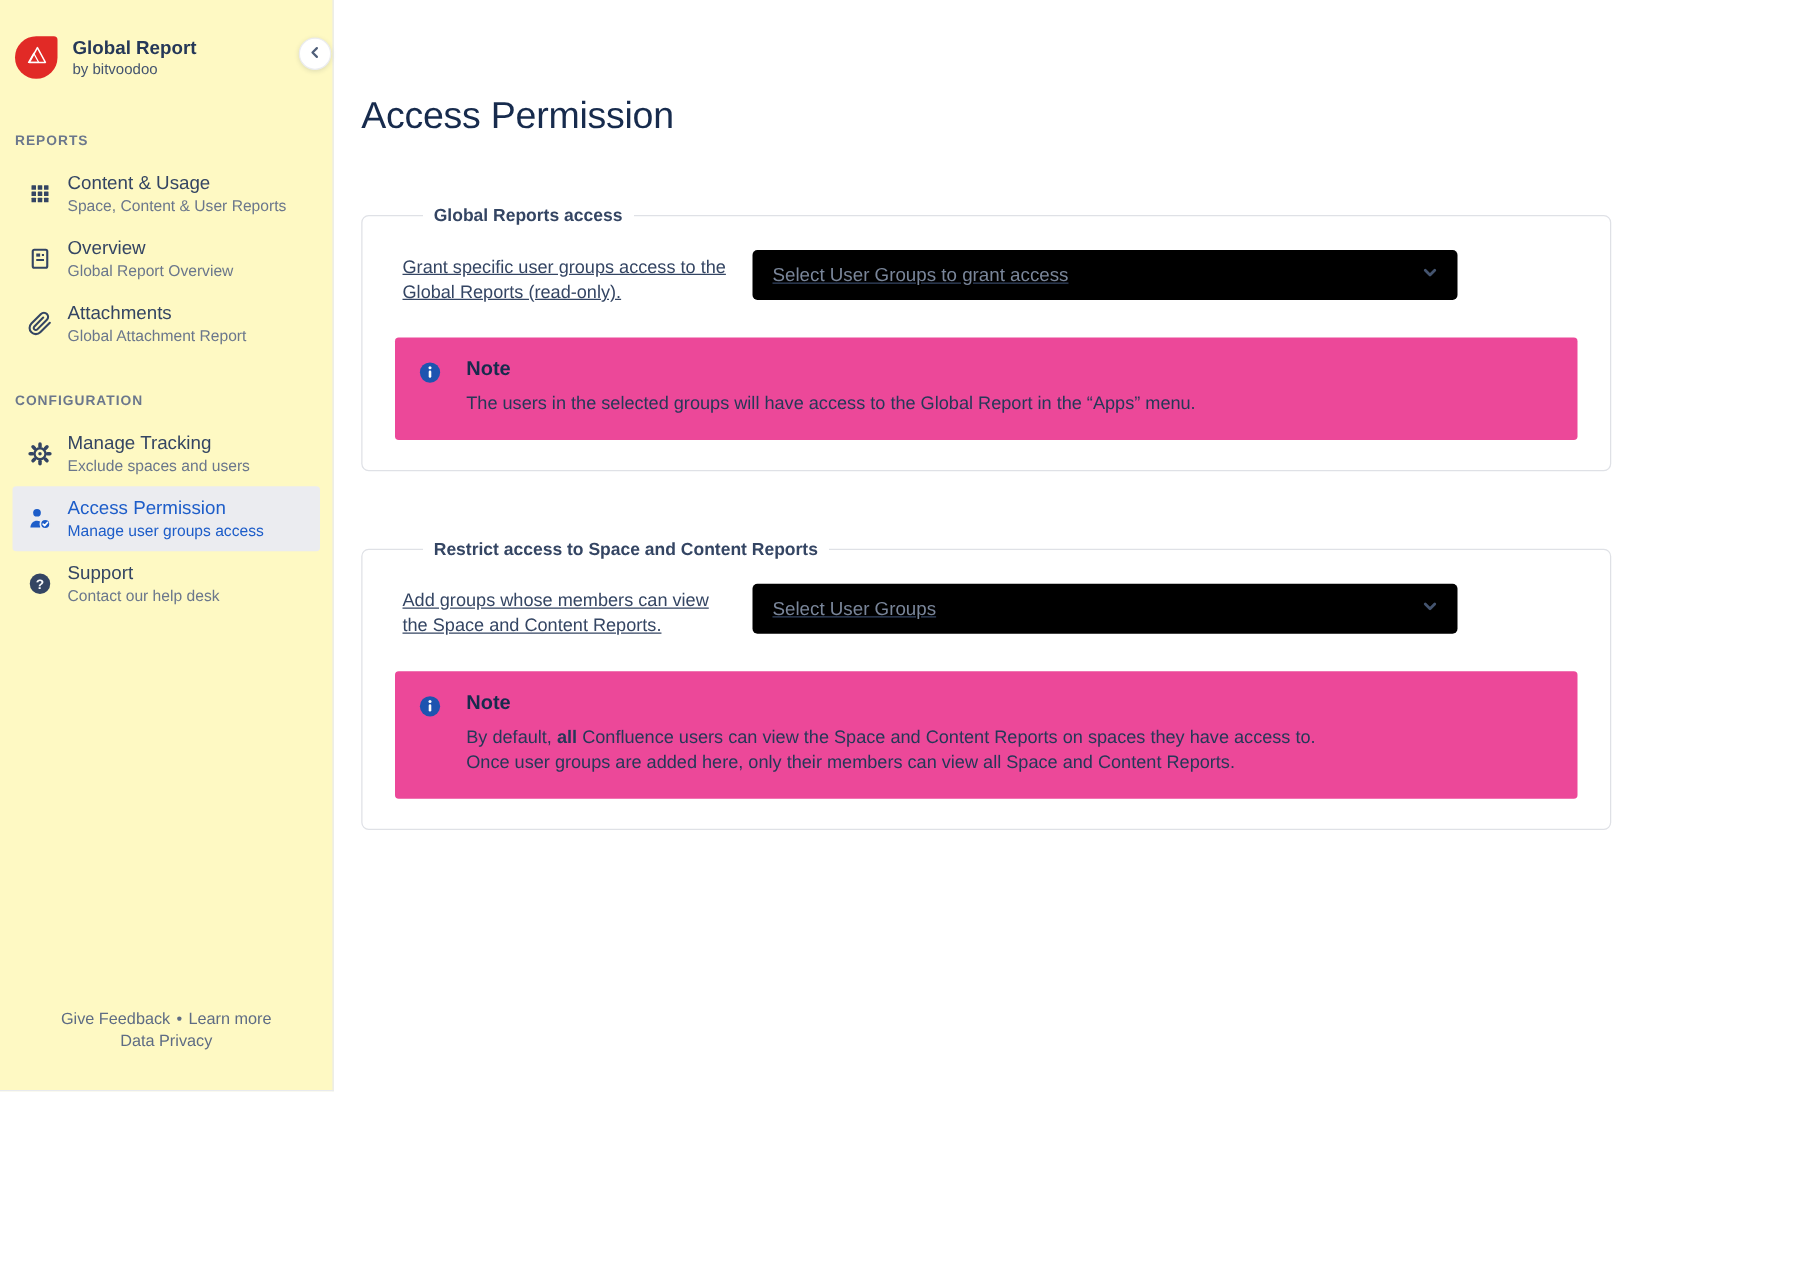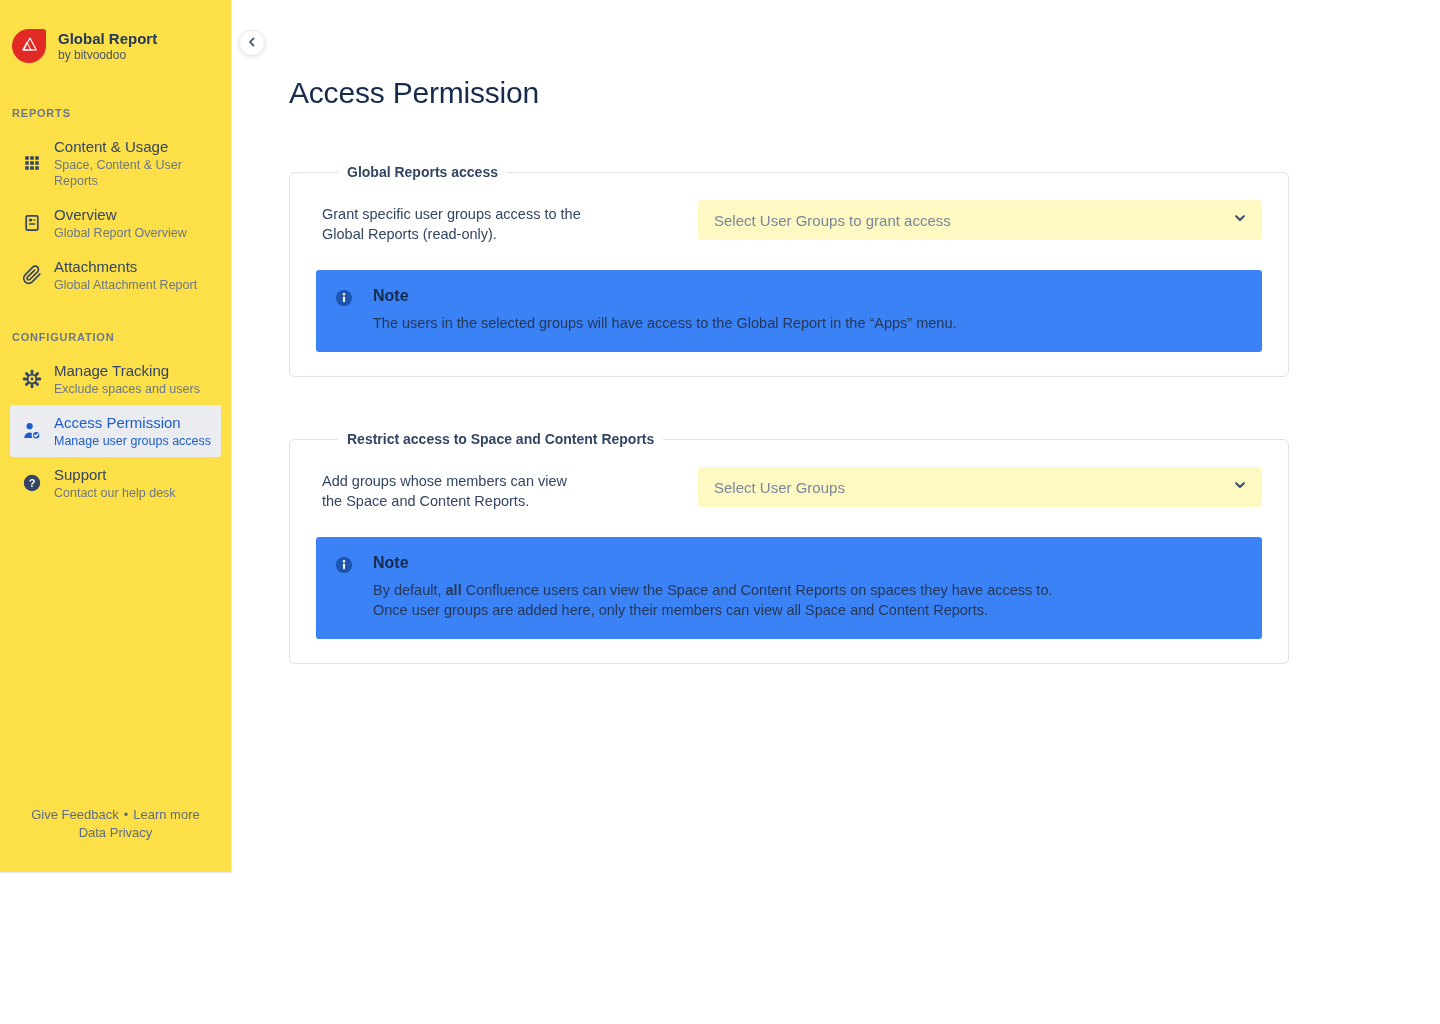--- a/index.html
+++ b/index.html
@@ -3,22 +3,22 @@
 <meta charset="utf-8">
 <style>
   * { box-sizing: border-box; }
   html,body { margin:0; padding:0; }
   body {
     width:1440px; height:1024px; background:#FFFFFF; position:relative;
     font-family:"Liberation Sans", sans-serif; color:#344563; overflow:hidden;
   }
   
   .sidebar {
-    position:absolute; top:0; left:0; width:232px; height:873px;
-    background:#fde047; border:1px solid #E8EAEE; border-top:none; border-left:none;
+    position:absolute; top:0; left:0; width:267px; height:873px;
+    background:#fef9c3; border:1px solid #E8EAEE; border-top:none; border-left:none;
   }
   .collapse-btn {
     position:absolute; left:239px; top:30px; width:26px; height:26px; border-radius:50%;
     background:#FFFFFF; border:1px solid #EBECF0; box-shadow:0 1px 4px rgba(9,30,66,.13);
     display:flex; align-items:center; justify-content:center; cursor:pointer; z-index:3;
   }
   .side-header { display:flex; gap:12px; padding:29px 12px 0 12px; align-items:flex-start; }
   .logo {
     width:34px; height:34px; background:#E12A26; border-radius:17px 3px 17px 17px;
     display:flex; align-items:center; justify-content:center; flex:none;
@@ -46,29 +46,29 @@
   .side-footer .link { cursor:pointer; }
   .side-footer .dot { margin:0 5px; }
   
   .main { margin-left:250px; padding:76px 0 0 39px; }
   .page-title { margin:0; font-size:30px; font-weight:500; color:#172B4D; letter-spacing:-.2px; }
   fieldset.section {
     width:1000px; border:1px solid #DFE1E6; border-radius:6px;
     margin:54px 0 0 0; padding:12px 26px 24px 26px;
   }
   fieldset.section legend { font-size:14px; font-weight:700; color:#344563; padding:0 9px; margin-left:22px; }
-  .row { display:flex; justify-content:space-between; align-items:flex-start; margin:8px 0 0 6px; }
+  .row { display:flex; align-items:flex-start; margin:8px 0 0 6px;text-decoration:underline; }
   .desc { font-size:14.5px; color:#344563; line-height:20px; padding-top:4px; }
   .select {
-    width:564px; height:40px; background:#fef9c3; border-radius:4px;
+    width:564px; height:40px; background:#000000; border-radius:4px;
     display:flex; align-items:center; justify-content:space-between;
     padding:0 14px 0 16px; cursor:pointer;
   }
   .select-text { font-size:15px; color:#7A869A; }
-  .note { display:flex; gap:20px; background:#3b82f6; border-radius:3px; margin-top:26px; padding:17px 20px 19px 19px; }
+  .note { display:flex; gap:20px; background:#ec4899; border-radius:3px; margin-top:26px; padding:17px 20px 19px 19px; }
   .note .note-icon { flex:none; margin-top:2px; }
   .note h3 { margin:0 0 8px 0; font-size:16px; font-weight:700; color:#172B4D; }
   .note p { margin:0; font-size:14.5px; color:#253858; line-height:20px; }
   .note p b { font-weight:700; }
 </style>
 </head>
 <body>
 
 <nav class="sidebar">
   <div class="side-header">

